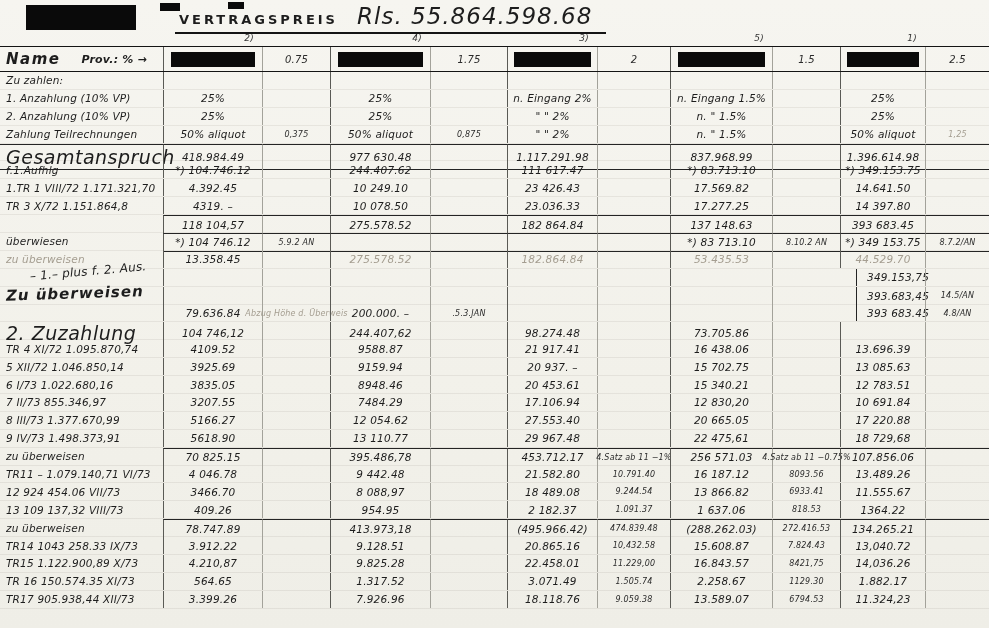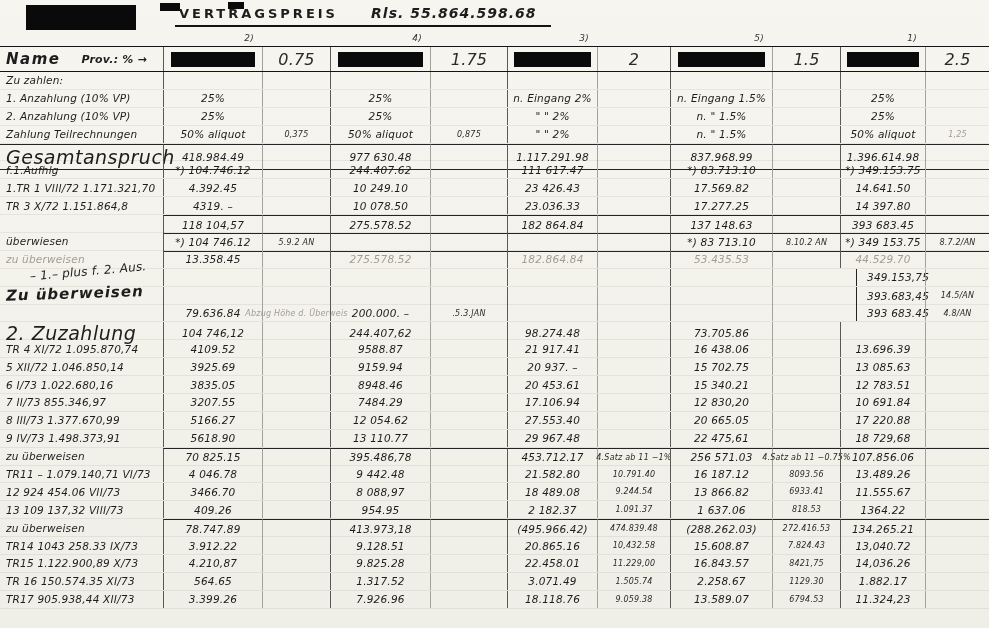--- a/index.html
+++ b/index.html
@@ -11,37 +11,37 @@
   .doc{position:relative;width:989px;height:628px;
     background:linear-gradient(180deg,#f6f5f0 0%,#f2f1ea 60%,#efeee7 100%);}
   
   .titlebar{position:relative;height:34px;}
   .redact{background:#0a0a0a;display:inline-block;}
   .redact-main{position:absolute;left:26px;top:5px;width:110px;height:25px;}
   .redact-dash1{position:absolute;left:160px;top:3px;width:20px;height:8px;}
   .redact-dash2{position:absolute;left:228px;top:2px;width:16px;height:7px;}
   .title-wrap{position:absolute;left:175px;top:3px;border-bottom:2px solid #141414;padding:0 14px 3px 4px;white-space:nowrap;}
   .title-label{font-size:13px;font-weight:bold;letter-spacing:3px;}
-  .title-value{font-size:14px;font-weight:bold;font-style:italic;letter-spacing:1px;margin-left:28px;}
+  .title-value{font-size:23px;font-weight:normal;font-style:italic;letter-spacing:1px;margin-left:14px;}
   
   .grid-row{display:grid;grid-template-columns:163px 99px 68px 100px 77px 90px 73px 102px 68px 85px 64px;}
   .cell{height:100%;display:flex;align-items:center;justify-content:center;
     font-size:10.5px;font-style:italic;letter-spacing:.2px;white-space:nowrap;overflow:visible;position:relative;}
   .cell.c0{justify-content:flex-start;padding-left:6px;font-style:italic;}
   
   .c1,.c3,.c5,.c7,.c9{border-left:1px solid #5a5a55;}
   .c2,.c4,.c6,.c8,.c10{border-left:1px solid #a3a29a;}
   .note{font-size:8px;color:#2a2a2a;}
   
   .name-row{height:24px;margin-top:12px;border-top:1.6px solid #141414;border-bottom:1.6px solid #141414;}
   .name-big{font-size:15px;font-weight:bold;font-style:italic;letter-spacing:1.5px;}
   .prov-small{font-size:11px;font-style:italic;margin-left:21px;font-weight:bold;}
   .redact.small{width:86%;height:15px;}
   .colnum{position:absolute;top:-14px;right:8px;font-size:9px;font-style:italic;color:#333;}
-  .name-row .note{font-size:16px;font-style:italic;}
+  .name-row .note{font-size:10px;font-style:italic;}
   
   #rows .row{height:16.9px;border-bottom:1px solid rgba(110,100,85,.10);}
   .r-gesamt .cell{border-top:1.4px solid #242424;border-bottom:1.4px solid #242424;}
   .r-subtotal .cell:not(.c0){border-top:1.3px solid #242424;}
   .r-boxed .cell:not(.c0){border-top:1.3px solid #242424;border-bottom:1.3px solid #242424;}
   .faint{color:#a49d90 !important;}
   .bracket{border-left:1.6px solid #242424 !important;justify-content:flex-start;padding-left:10px;margin-left:16px;}
   .big{font-size:15px;font-weight:600;letter-spacing:1px;transform:rotate(-2deg);transform-origin:left center;}
   .big-note{font-size:12px;transform:rotate(-5deg) translateY(2px);transform-origin:left center;padding-left:30px !important;}
   .lbl-lg{font-size:19px;letter-spacing:.5px;}

